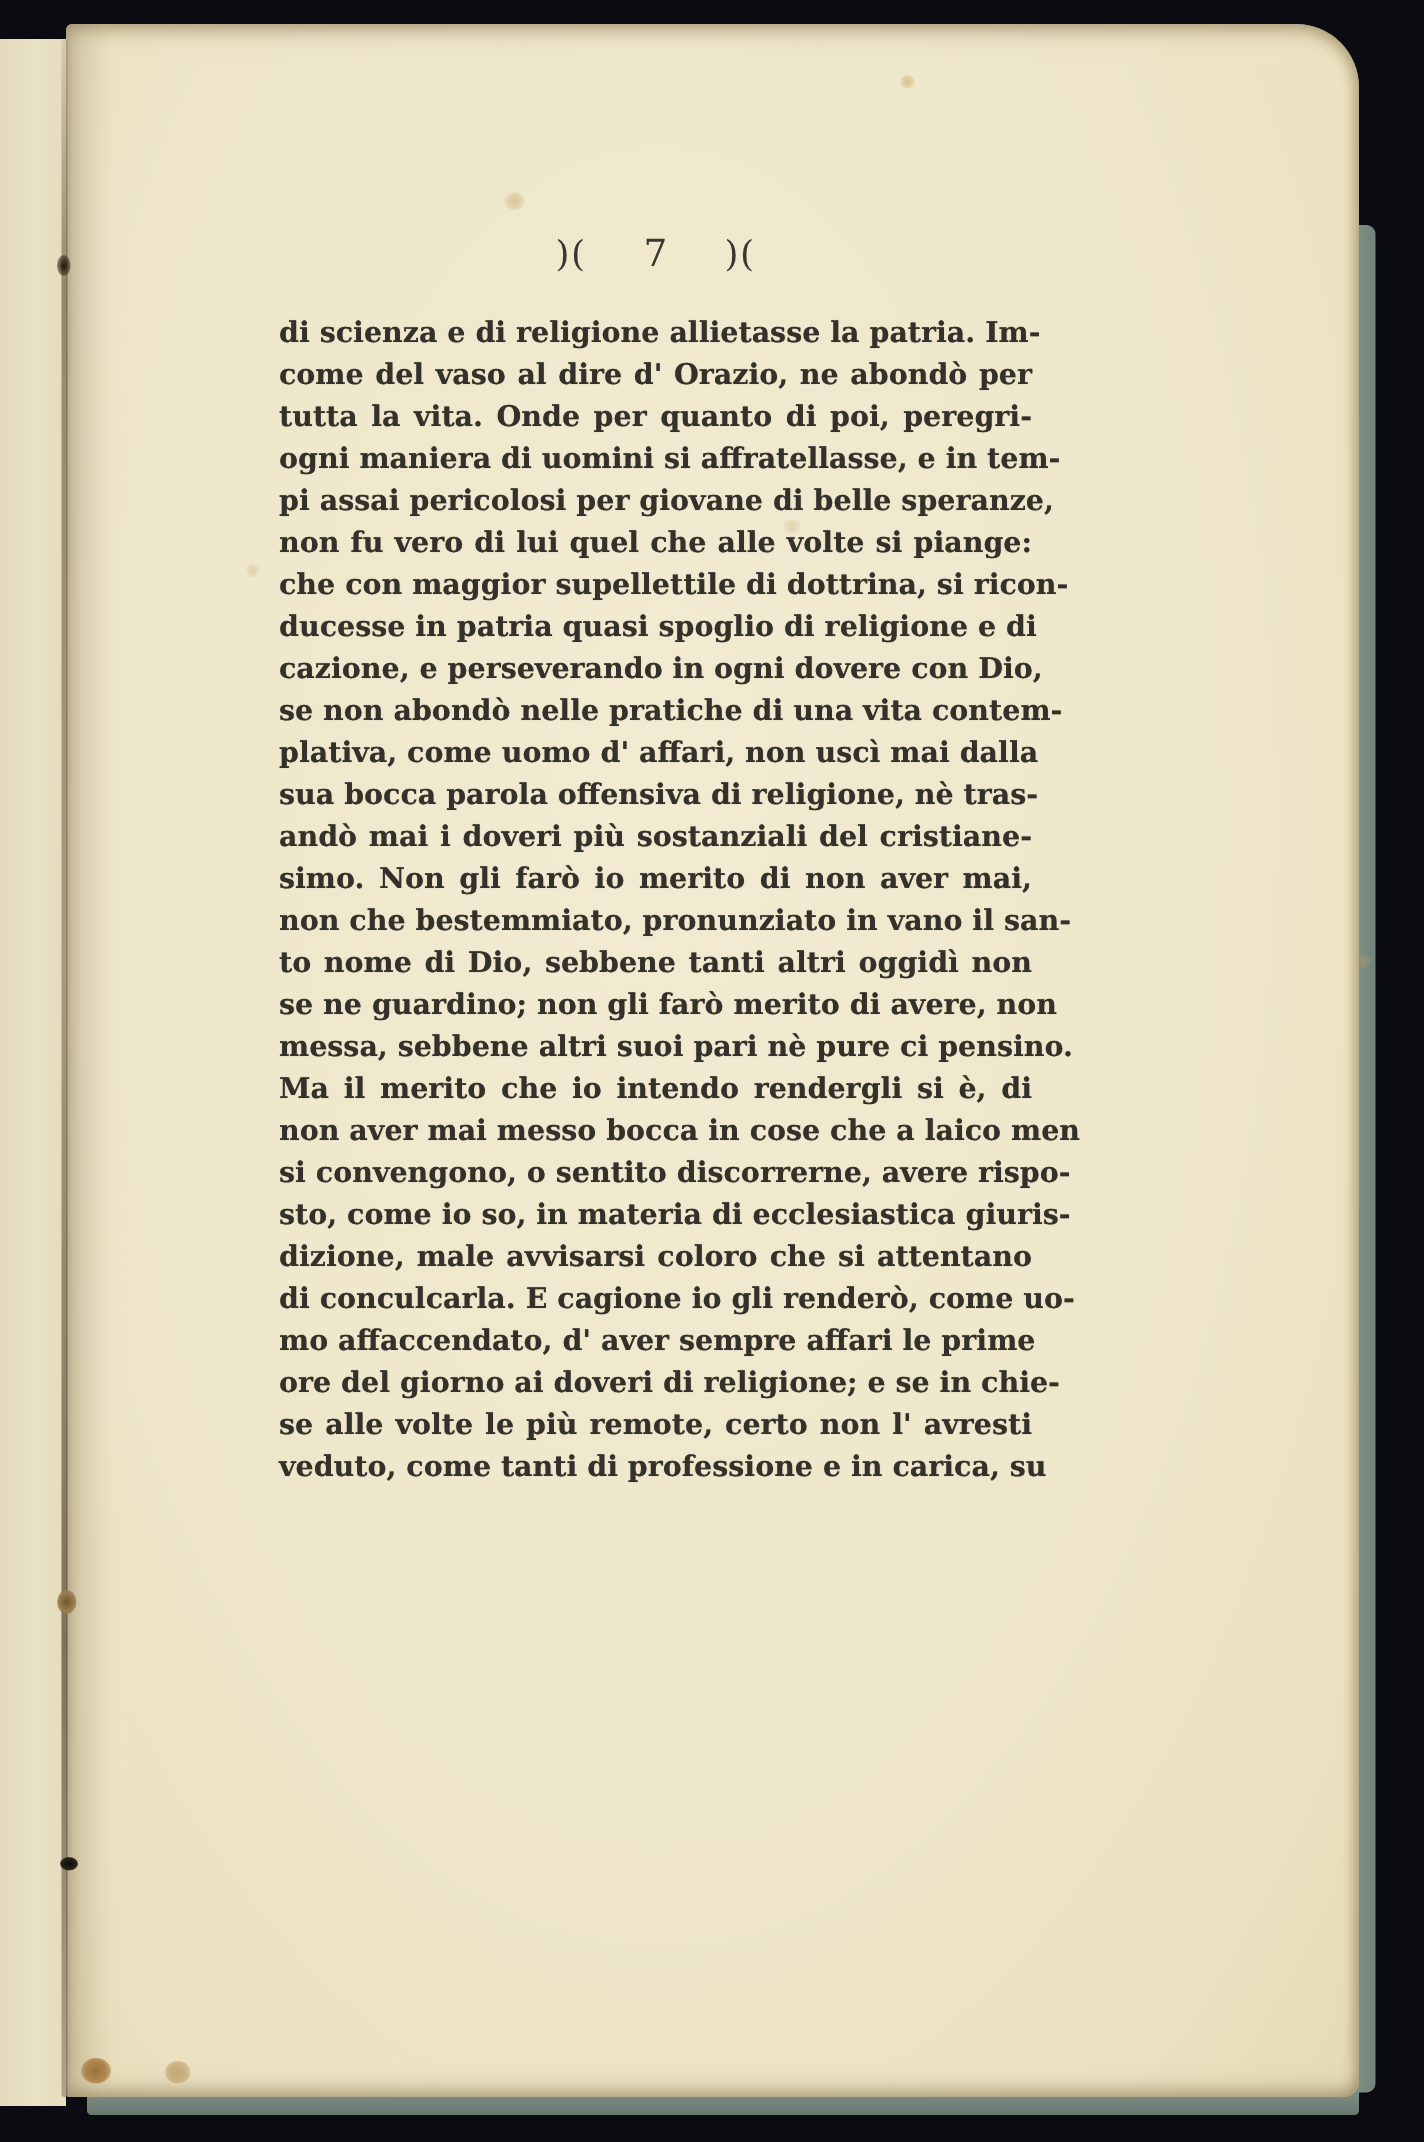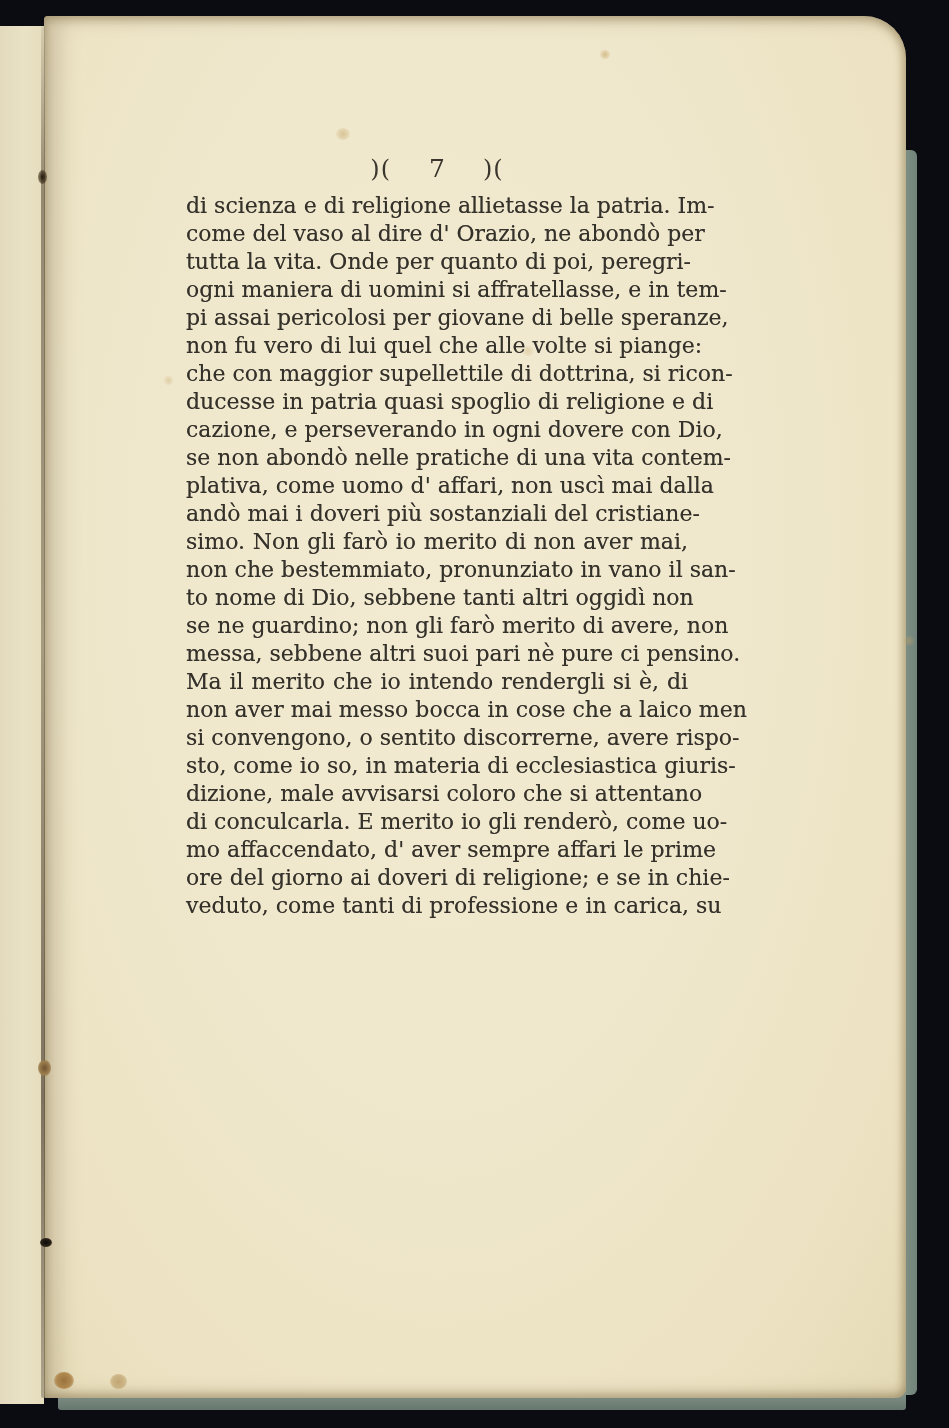--- a/index.html
+++ b/index.html
@@ -81,22 +81,22 @@
   .header{
     position:absolute;left:142px;top:138px;width:502px;
     display:flex;justify-content:center;align-items:baseline;gap:38px;
     color:#3a362e;font-size:24px;
   }
   .header .orn{letter-spacing:1px;}
   .header .num{font-size:25px;}
 
   
   .textblock{
-    position:absolute;left:142px;top:176px;width:502px;
-    color:#34312b;font-size:22px;
+    position:absolute;left:142px;top:192px;width:502px;
+    color:#34312b;font-size:19px;font-weight:bold;
   }
   .text-line{
     height:28px;line-height:28px;white-space:nowrap;
     text-align:justify;text-align-last:justify;
     text-shadow:0 0 .5px rgba(52,47,38,.55);
   }
 </style>
 </head>
 <body>
 
@@ -127,34 +127,36 @@
         <div class="text-line">come del vaso al dire d' Orazio, ne abondò per</div>
         <div class="text-line">tutta la vita. Onde per quanto di poi, peregri-</div>
         <div class="text-line">ogni maniera di uomini si affratellasse, e in tem-</div>
         <div class="text-line">pi assai pericolosi per giovane di belle speranze,</div>
         <div class="text-line">non fu vero di lui quel che alle volte si piange:</div>
         <div class="text-line">che con maggior supellettile di dottrina, si ricon-</div>
         <div class="text-line">ducesse in patria quasi spoglio di religione e di</div>
         <div class="text-line">cazione, e perseverando in ogni dovere con Dio,</div>
         <div class="text-line">se non abondò nelle pratiche di una vita contem-</div>
         <div class="text-line">plativa, come uomo d' affari, non uscì mai dalla</div>
+        <div class="text-line">sua bocca parola offensiva di religione, nè tras-</div>
         <div class="text-line">andò mai i doveri più sostanziali del cristiane-</div>
         <div class="text-line">simo. Non gli farò io merito di non aver mai,</div>
         <div class="text-line">non che bestemmiato, pronunziato in vano il san-</div>
         <div class="text-line">to nome di Dio, sebbene tanti altri oggidì non</div>
         <div class="text-line">se ne guardino; non gli farò merito di avere, non</div>
         <div class="text-line">messa, sebbene altri suoi pari nè pure ci pensino.</div>
         <div class="text-line">Ma il merito che io intendo rendergli si è, di</div>
         <div class="text-line">non aver mai messo bocca in cose che a laico men</div>
         <div class="text-line">si convengono, o sentito discorrerne, avere rispo-</div>
         <div class="text-line">sto, come io so, in materia di ecclesiastica giuris-</div>
         <div class="text-line">dizione, male avvisarsi coloro che si attentano</div>
-        <div class="text-line">di conculcarla. E merito io gli renderò, come uo-</div>
+        <div class="text-line">di conculcarla. E cagione io gli renderò, come uo-</div>
         <div class="text-line">mo affaccendato, d' aver sempre affari le prime</div>
         <div class="text-line">ore del giorno ai doveri di religione; e se in chie-</div>
+        <div class="text-line">se alle volte le più remote, certo non l' avresti</div>
         <div class="text-line">veduto, come tanti di professione e in carica, su</div>
       </div>
   </div>
 
   <div class="gutter-crease"></div>
   <div class="gutter-notch"></div>
   <div class="thread-knot"></div>
   <div class="sewing-hole"></div>
 
 </div>

